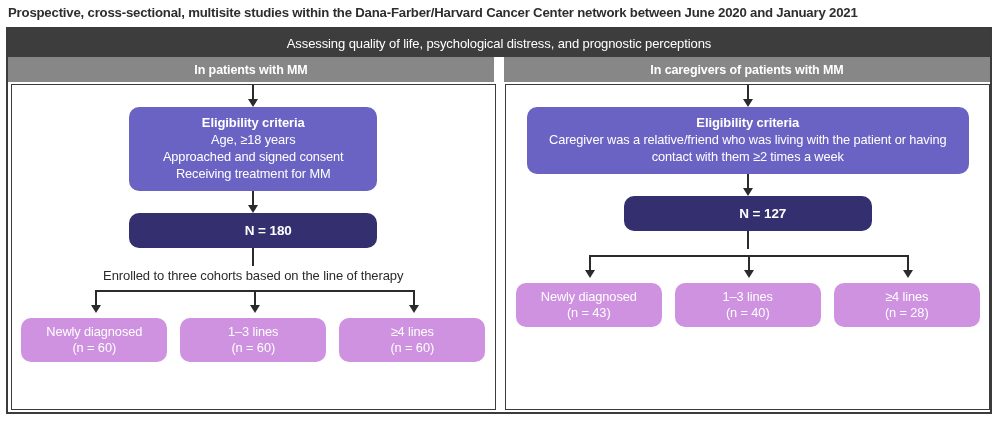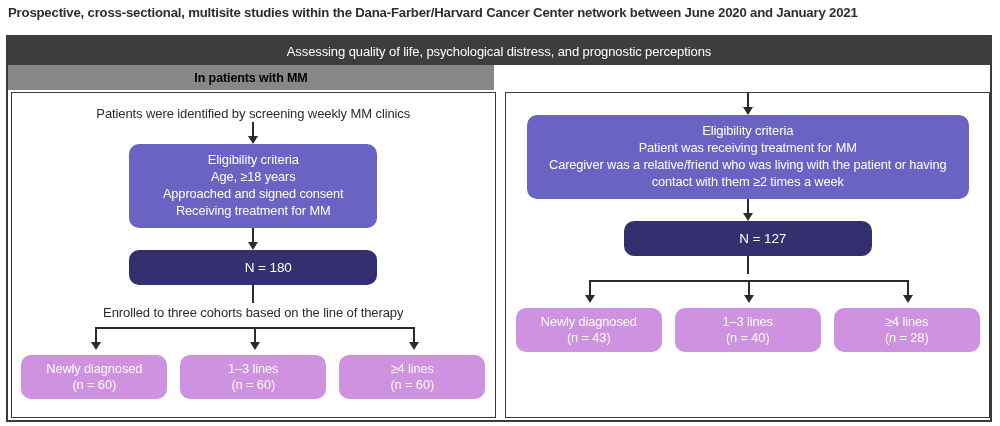--- a/index.html
+++ b/index.html
@@ -40,21 +40,20 @@
   
   .frame {
     position: absolute;
     left: 6px;
     top: 27px;
     width: 986px;
     height: 387px;
     box-sizing: border-box;
     border: 2px solid #3b3b3b;
     background: #ffffff;
-    margin-top: 8px;
   }
 
   
   .banner {
     position: absolute;
     left: 0;
     top: 0;
     width: 100%;
     height: 28px;
     background: #3d3d3d;
@@ -70,21 +69,21 @@
   .subheader-row {
     position: absolute;
     left: 0;
     top: 28px;
     width: 100%;
     height: 25px;
     display: flex;
   }
   .subheader {
     background: #878787;
-    color: #000000;
+    color: #ffffff;
     font-size: 12.5px;
     font-weight: bold;
     display: flex;
     align-items: center;
     justify-content: center;
     letter-spacing: -0.1px;
     height: 100%;
     box-sizing: border-box;
   }
   .subheader.left  { width: 486px; }
@@ -170,21 +169,21 @@
   .rbox {
     border-radius: 10px;
     color: #ffffff;
     text-align: center;
     box-sizing: border-box;
     display: flex;
     flex-direction: column;
     justify-content: center;
   }
   .rbox .b-title {
-    font-weight: normal;
+    font-weight: bold;
     font-size: 13px;
     line-height: 17px;
     letter-spacing: -0.1px;
   }
   .rbox .b-line {
     font-size: 12.8px;
     line-height: 17px;
     letter-spacing: -0.1px;
   }
 
@@ -262,28 +261,28 @@
 
   <div class="fig-title">Prospective, cross-sectional, multisite studies within the Dana-Farber/Harvard Cancer Center network between June 2020 and January 2021</div>
 
   <div class="frame">
 
     <div class="banner">Assessing quality of life, psychological distress, and prognostic perceptions</div>
 
     <div class="subheader-row">
       <div class="subheader left">In patients with MM</div>
       <div class="subheader gap"></div>
+      <div class="subheader right">In caregivers of patients with MM</div>
     </div>
 
     <div class="panels">
 
       <div class="panel left">
         <div class="flow">
 
-          <div class="plain-text screening">Patients were identified by screening weekly MM clinics</div>
 
           <div class="v-arrow a1">
             <div class="stem"></div>
               <div class="head"></div>
           </div>
 
           <div class="rbox eligibility left">
             <div class="b-title">Eligibility criteria</div>
             <div class="b-line">Age, ≥18 years</div>
             <div class="b-line">Approached and signed consent</div>
@@ -337,21 +336,20 @@
         <div class="flow">
 
 
           <div class="v-arrow a1">
             <div class="stem"></div>
               <div class="head"></div>
           </div>
 
           <div class="rbox eligibility right">
             <div class="b-title">Eligibility criteria</div>
-            <div class="b-line">Patient was receiving treatment for MM</div>
             <div class="b-line">Caregiver was a relative/friend who was living with the patient or having contact with them ≥2 times a week</div>
           </div>
 
           <div class="v-arrow a2">
             <div class="stem"></div>
               <div class="head"></div>
           </div>
 
           <div class="rbox nbox right">
             <div class="b-title">N = 127</div>

